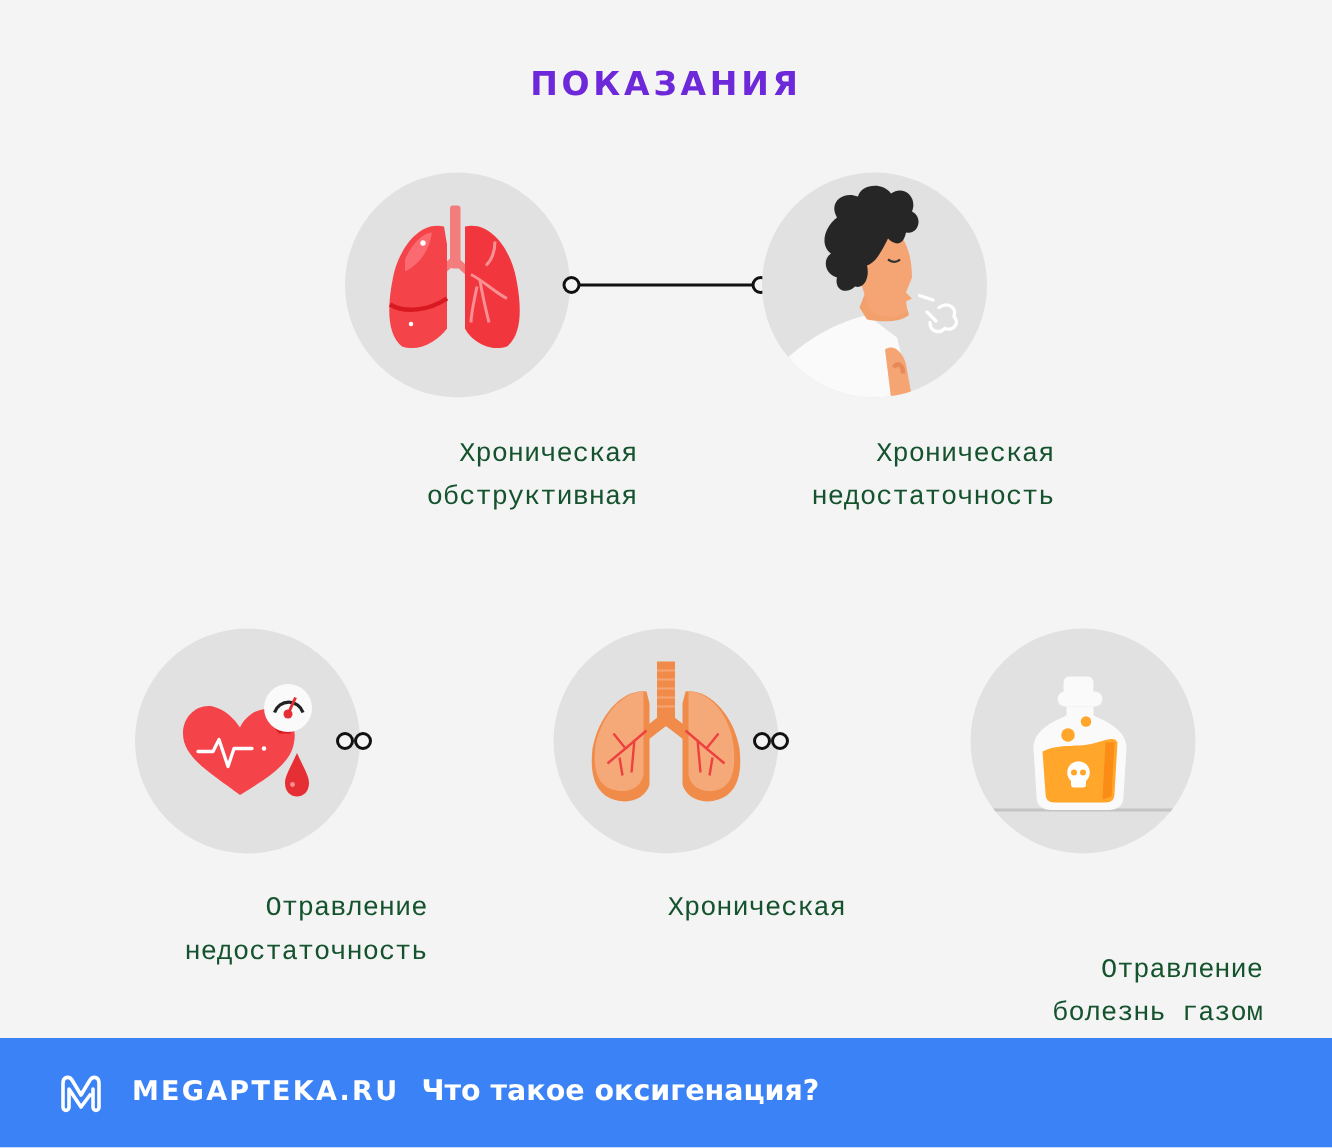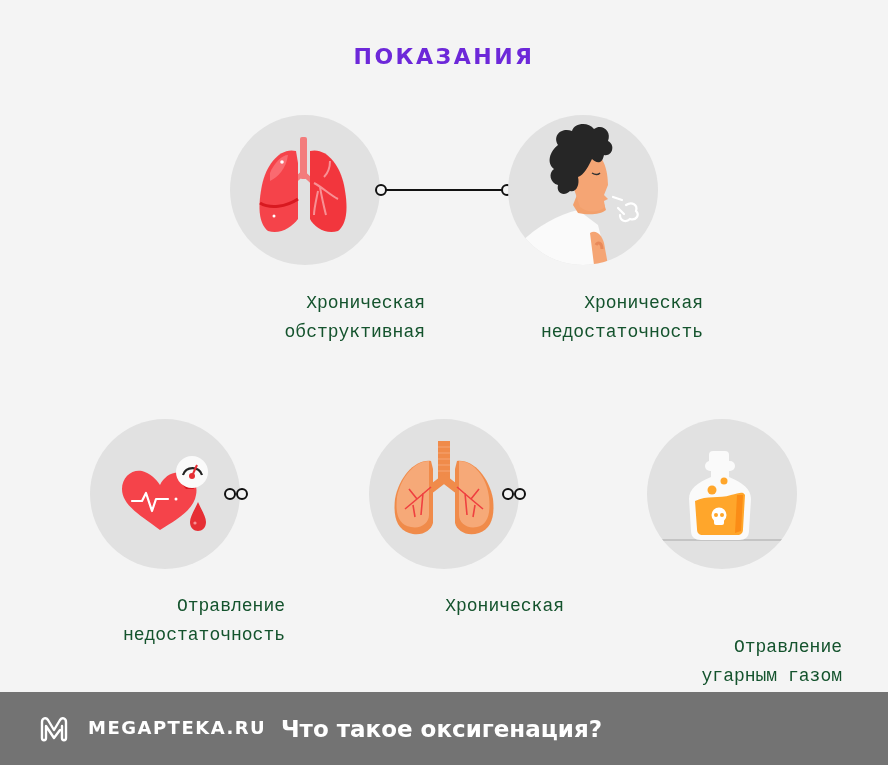--- a/index.html
+++ b/index.html
@@ -30,30 +30,30 @@
       position: absolute; left: 6px; right: 6px; top: 6px; height: 2px; background: #111;
     }
     .connector .dot {
       position: absolute; top: 1px; width: 8px; height: 8px; border: 2px solid #111;
       border-radius: 50%; background: #f4f4f4;
     }
     .connector .dot.l { left: 0; }
     .connector .dot.r { right: 0; }
     .footer {
       position: absolute; left: 0; top: 692px; width: 888px; height: 73px;
-      background: #737373;
+      background: #3b82f6;
     }
     .footer .logo-icon { position: absolute; left: 38px; top: 22px; width: 32px; height: 28px; }
     .footer .brand {
       position: absolute; left: 88px; top: 25px; color: #fff; font-weight: bold;
       font-size: 18px; letter-spacing: 1.5px; font-family: "DejaVu Sans", sans-serif;
     }
     .footer .tagline {
       position: absolute; left: 281px; top: 24px; color: #fff; font-weight: bold;
-      font-size: 23px; font-family: "DejaVu Sans", sans-serif;
+      font-size: 19px; font-family: "DejaVu Sans", sans-serif;
     }
   </style>
 </head>
 <body>
 
 <div class="title">ПОКАЗАНИЯ</div>
 
 <div class="circle" style="left:230px; top:115px;">
   <svg viewBox="0 0 150 150">
     <rect x="70" y="22" width="7" height="42" rx="2" fill="#f37c7c"></rect>
@@ -155,21 +155,21 @@
 
 <div class="label" style="left:45px; top:592px;">
   <div>Отравление</div>
   <div>недостаточность</div>
 </div>
 <div class="label" style="left:324px; top:592px;">
   <div>Хроническая</div>
 </div>
 <div class="label" style="left:602px; top:592px;margin-top:41px;">
   <div>Отравление</div>
-  <div>угарным газом</div>
+  <div>болезнь газом</div>
 </div>
 
 <div class="footer">
   <svg class="logo-icon" viewBox="0 0 32 28">
     <path d="M4 24 L4 8 C4 4 8 3 10 6 L16 16 L22 6 C24 3 28 4 28 8 L28 24 C28 27 24 27 24 24 L24 12 M4 24 C4 27 8 27 8 24 L8 12 L16 24 L22 16" stroke="#fff" stroke-width="2.4" fill="none" stroke-linejoin="round" stroke-linecap="round"></path>
   </svg>
   <div class="brand">MEGAPTEKA.RU</div>
   <div class="tagline">Что такое оксигенация?</div>
 </div>
 

